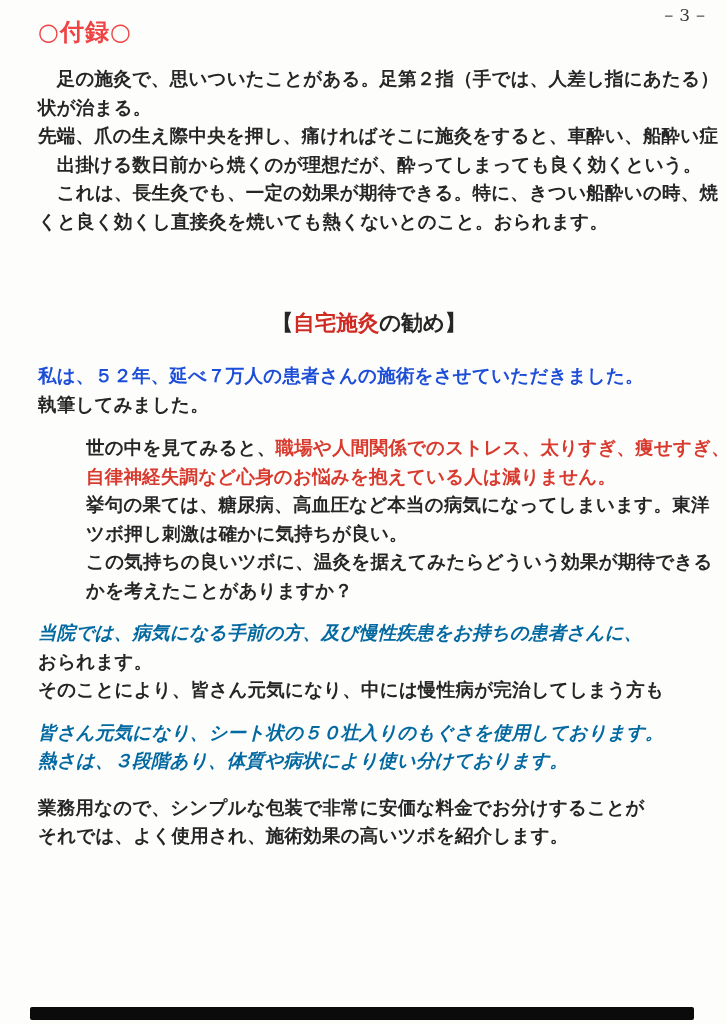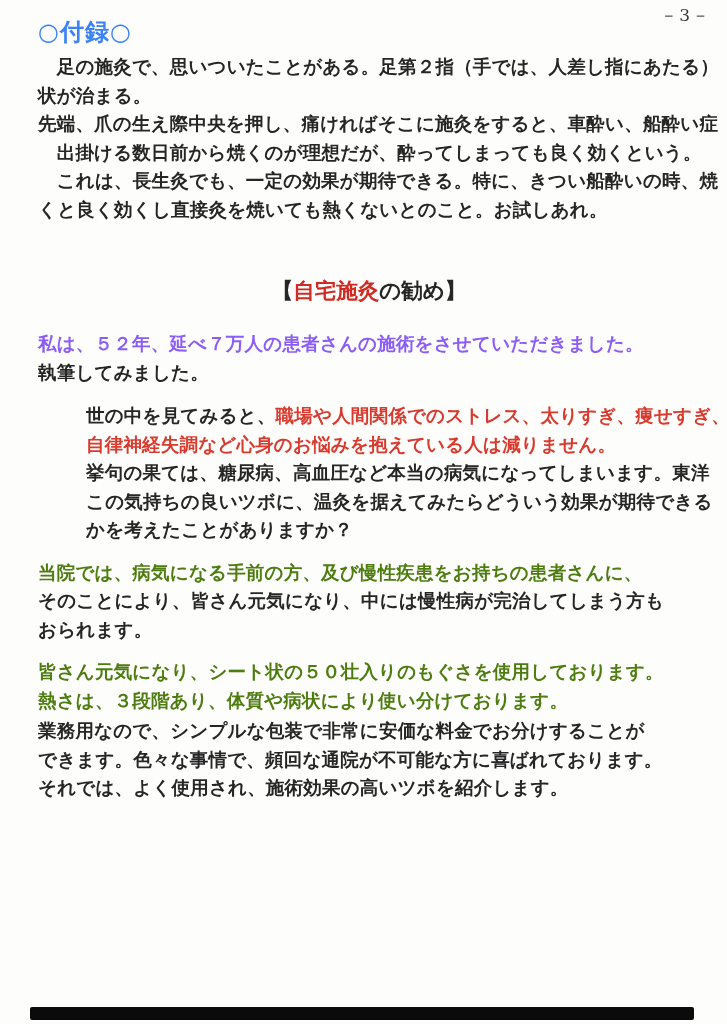--- a/index.html
+++ b/index.html
@@ -17,50 +17,50 @@
   }
   .page-number {
     position: absolute; top: 4px; right: 16px;
     font-family: "DejaVu Serif", serif;
     font-size: 17px; font-weight: 500; color: #3a3a3a;
     letter-spacing: 2px;
   }
   .appendix-title {
     margin: 16px 0 0 0;
     font-size: 24px; font-weight: 700;
-    color: #3b82f6;
+    color: #ef4444;
     letter-spacing: 1px;
   }
   .para { margin: 0; }
   .line {
     margin: 0;
     font-size: 18.5px;
     line-height: 28.5px;
     font-weight: 600;
     color: #262626;
     white-space: nowrap;
     letter-spacing: 0.2px;
   }
-  .p1 { margin-top: 5px; }
+  .p1 { margin-top: 17px; }
   .heading {
-    margin-top: 52px;
+    margin-top: 72px;
     text-align: center;
     font-size: 21.5px; font-weight: 700;
     color: #222;
     line-height: 29px;
   }
   .s1 { margin-top: 25px; }
   .s2 { margin-top: 15px; margin-left: 48px; }
   .s3 { margin-top: 14px; }
   .s4 { margin-top: 14px; }
-  .s5 { margin-top: 2px; }
+  .s5 { margin-top: 18px; }
   .c-red    { color: #d93a2e; }
   .c-darkred{ color: #cf2b22; }
-  .c-orange { color: #8b5cf6; }
-  .c-green  { color: #4d7c0f; }
+  .c-orange { color: #1d4ed8; }
+  .c-green  { color: #0369a1; font-style: italic; }
   .c-black  { color: #262626; }
   .bottom-bar {
     position: absolute;
     left: 30px; right: 33px; bottom: 4px;
     height: 13px;
     background: #0b0b0b;
     border-radius: 2px;
   }
 </style>
 </head>
@@ -71,52 +71,52 @@
   <div class="page-number">－3－</div>
 
   <h1 class="appendix-title">○付録○</h1>
 
   <div class="para p1">
     <p class="line">　足の施灸で、思いついたことがある。足第２指（手では、人差し指にあたる）</p>
     <p class="line">状が治まる。</p>
     <p class="line">先端、爪の生え際中央を押し、痛ければそこに施灸をすると、車酔い、船酔い症</p>
     <p class="line">　出掛ける数日前から焼くのが理想だが、酔ってしまっても良く効くという。</p>
     <p class="line">　これは、長生灸でも、一定の効果が期待できる。特に、きつい船酔いの時、焼</p>
-    <p class="line">くと良く効くし直接灸を焼いても熱くないとのこと。お試しあれ。</p>
+    <p class="line">くと良く効くし直接灸を焼いても熱くないとのこと。おられます。</p>
   </div>
 
   <div class="heading">
     <span class="c-black">【</span><span class="c-darkred">自宅施灸</span><span class="c-black">の勧め】</span>
   </div>
 
   <div class="para s1">
     <p class="line c-orange">私は、５２年、延べ７万人の患者さんの施術をさせていただきました。</p>
     <p class="line">執筆してみました。</p>
   </div>
 
   <div class="para s2">
     <p class="line"><span class="c-black">世の中を見てみると、</span><span class="c-red">職場や人間関係でのストレス、太りすぎ、痩せすぎ、</span></p>
     <p class="line c-red">自律神経失調など心身のお悩みを抱えている人は減りません。</p>
     <p class="line">挙句の果ては、糖尿病、高血圧など本当の病気になってしまいます。東洋</p>
+    <p class="line">ツボ押し刺激は確かに気持ちが良い。</p>
     <p class="line">この気持ちの良いツボに、温灸を据えてみたらどういう効果が期待できる</p>
     <p class="line">かを考えたことがありますか？</p>
   </div>
 
   <div class="para s3">
     <p class="line c-green">当院では、病気になる手前の方、及び慢性疾患をお持ちの患者さんに、</p>
+    <p class="line">おられます。</p>
     <p class="line">そのことにより、皆さん元気になり、中には慢性病が完治してしまう方も</p>
-    <p class="line">おられます。</p>
   </div>
 
   <div class="para s4">
     <p class="line c-green">皆さん元気になり、シート状の５０壮入りのもぐさを使用しております。</p>
     <p class="line c-green">熱さは、３段階あり、体質や病状により使い分けております。</p>
   </div>
 
   <div class="para s5">
     <p class="line">業務用なので、シンプルな包装で非常に安価な料金でお分けすることが</p>
-    <p class="line">できます。色々な事情で、頻回な通院が不可能な方に喜ばれております。</p>
     <p class="line">それでは、よく使用され、施術効果の高いツボを紹介します。</p>
   </div>
 
   <div class="bottom-bar"></div>
 
 </div>
 
 </body></html>

